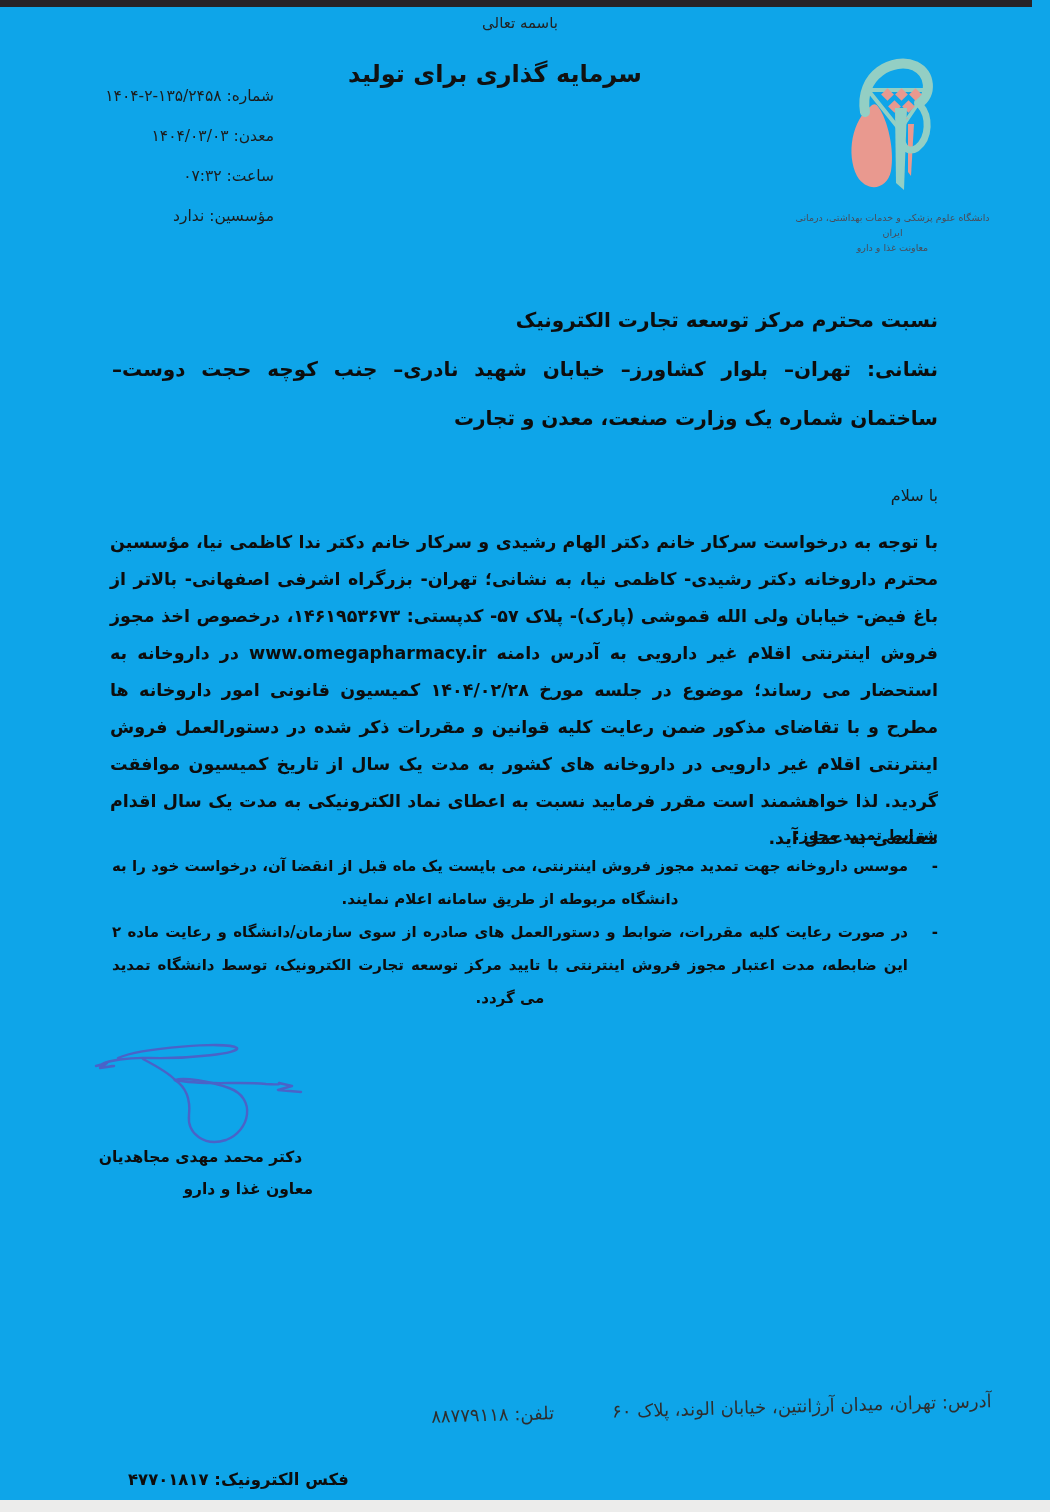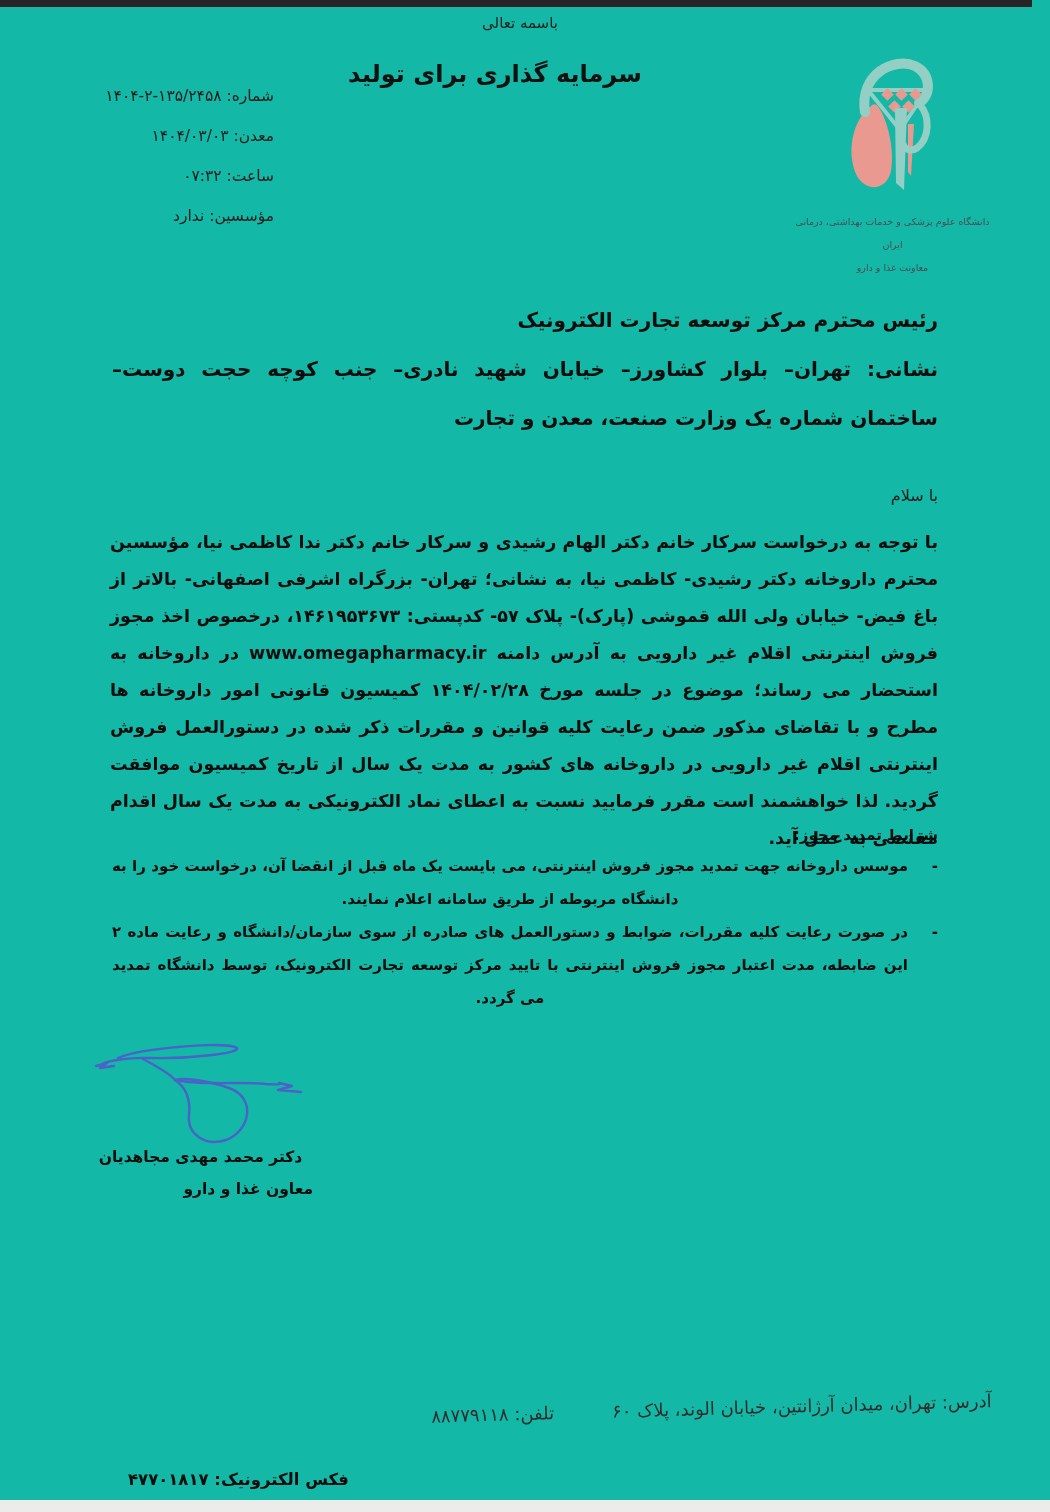--- a/index.html
+++ b/index.html
@@ -1,36 +1,36 @@
 <!DOCTYPE html>
 <html lang="fa"><head>
 <meta charset="utf-8">
 <style>
   * { margin:0; padding:0; box-sizing:border-box; }
   html,body { background:#fff; }
   .page {
     position:relative; width:1050px; height:1512px; margin:0 auto;
-    background:#14b8a6; overflow:hidden;
+    background:#0ea5e9; overflow:hidden;
     font-family:"DejaVu Sans", sans-serif; color:#161616;
   }
   .topbar { position:absolute; top:0; left:0; width:1032px; height:7px; background:#272327; }
   .bottomstrip { position:absolute; bottom:0; left:0; width:100%; height:12px; background:#ececeb; }
 
   .besmele { position:absolute; top:14px; left:0; right:10px; text-align:center;
              font-size:15px; color:#222; }
   .slogan  { position:absolute; top:60px; left:0; right:60px; text-align:center;
              font-size:24px; font-weight:bold; color:#111; }
 
   .meta { position:absolute; top:85px; left:30px; width:244px; direction:rtl;
           text-align:right; font-size:15.5px; color:#1c1c1c; }
   .meta .row { height:40px; line-height:22px; white-space:nowrap; }
   .meta .lbl { }
 
   .logo-wrap { position:absolute; top:50px; right:55px; width:205px; text-align:center; }
-  .logo-caption { margin-top:6px; direction:rtl; font-size:9.5px; line-height:23px; color:#4b4b57; }
+  .logo-caption { margin-top:6px; direction:rtl; font-size:9.5px; line-height:15px; color:#4b4b57; }
 
   .recipient { position:absolute; top:296px; right:112px; left:112px; direction:rtl;
                font-weight:bold; font-size:20px; line-height:49px; text-align:justify; color:#0d0d0d; }
   .salutation { position:absolute; top:486px; right:112px; direction:rtl; font-size:16px; color:#1a1a1a; }
 
   .body-par { position:absolute; top:524px; right:112px; left:110px; direction:rtl;
               font-weight:bold; font-size:17.5px; line-height:37px;
               text-align:justify; color:#0d0d0d; }
 
   .cond-title { position:absolute; top:826px; right:112px; direction:rtl;
@@ -108,21 +108,21 @@
 
       <path d="M82,55 C92,66 92,88 79,98 C73,102 67,100 65,94" fill="none" stroke="#93cfc4" stroke-width="7" stroke-linecap="round"></path>
     </svg>
     <div class="logo-caption">
       <div>دانشگاه علوم پزشکی و خدمات بهداشتی، درمانی ایران</div>
       <div>معاونت غذا و دارو</div>
     </div>
   </div>
 
   <div class="recipient">
-    <div>رئیس محترم مرکز توسعه تجارت الکترونیک</div>
+    <div>نسبت محترم مرکز توسعه تجارت الکترونیک</div>
     <div>نشانی: تهران– بلوار کشاورز– خیابان شهید نادری– جنب کوچه حجت دوست– ساختمان شماره یک وزارت صنعت، معدن و تجارت</div>
   </div>
 
   <div class="salutation">با سلام</div>
 
   <div class="body-par">با توجه به درخواست سرکار خانم دکتر الهام رشیدی و سرکار خانم دکتر ندا کاظمی نیا، مؤسسین محترم داروخانه دکتر رشیدی- کاظمی نیا، به نشانی؛ تهران- بزرگراه اشرفی اصفهانی- بالاتر از باغ فیض- خیابان ولی الله قموشی (پارک)- پلاک ۵۷- کدپستی: ۱۴۶۱۹۵۳۶۷۳، درخصوص اخذ مجوز فروش اینترنتی اقلام غیر دارویی به آدرس دامنه www.omegapharmacy.ir در داروخانه به استحضار می رساند؛ موضوع در جلسه مورخ ۱۴۰۴/۰۲/۲۸ کمیسیون قانونی امور داروخانه ها مطرح و با تقاضای مذکور ضمن رعایت کلیه قوانین و مقررات ذکر شده در دستورالعمل فروش اینترنتی اقلام غیر دارویی در داروخانه های کشور به مدت یک سال از تاریخ کمیسیون موافقت گردید. لذا خواهشمند است مقرر فرمایید نسبت به اعطای نماد الکترونیکی به مدت یک سال اقدام مقتضی به عمل آید.</div>
 
   <div class="cond-title">شرایط تمدید مجوز:</div>
 
   <div class="bullet bullet1">

